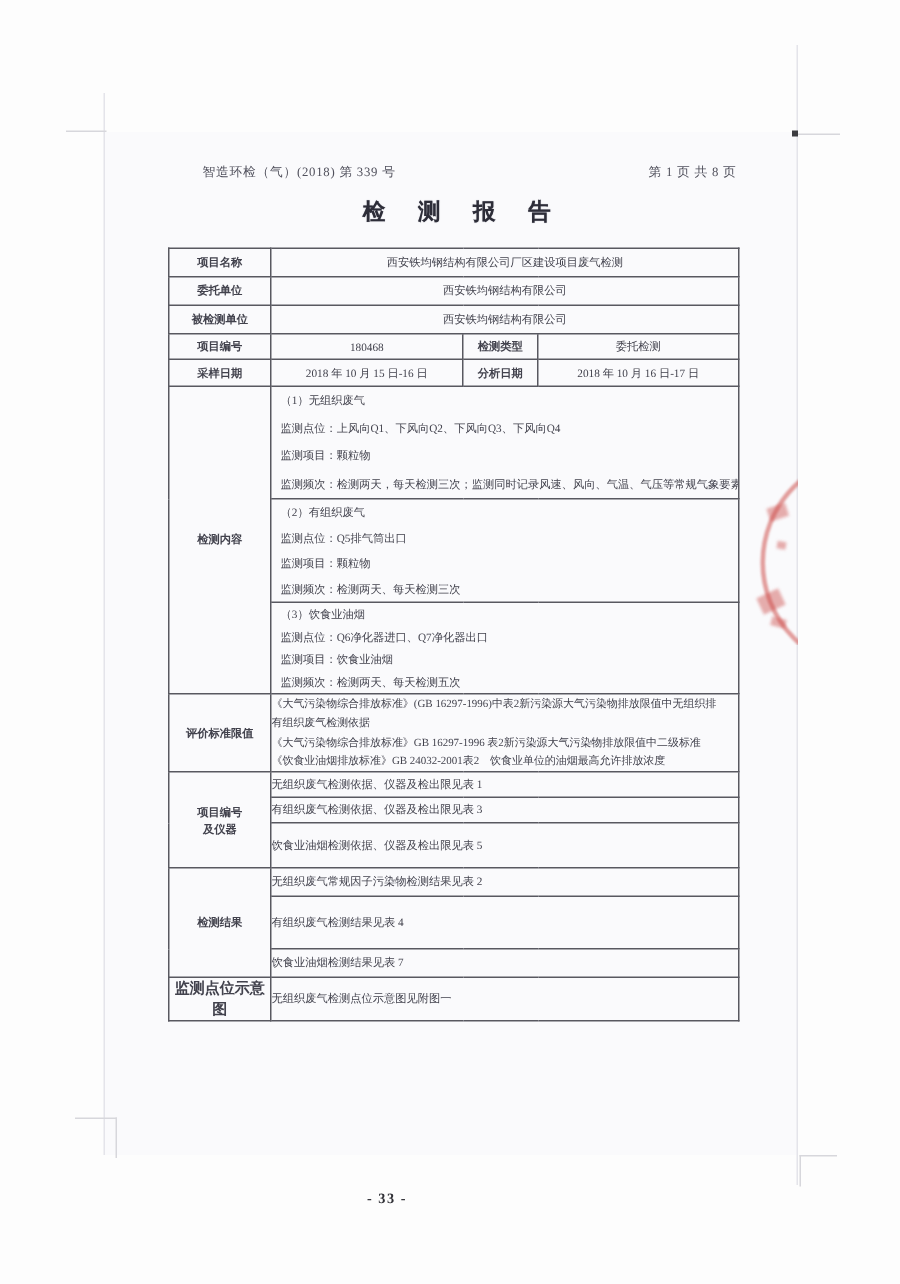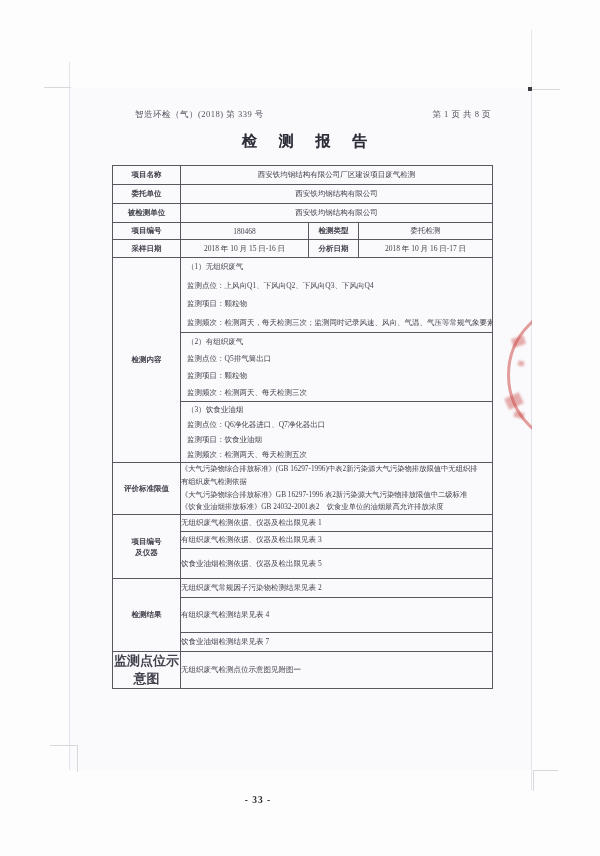--- a/index.html
+++ b/index.html
@@ -185,21 +185,21 @@
     <td colspan="3" class="lval">无组织废气常规因子污染物检测结果见表 2</td>
   </tr>
   <tr style="height:35px">
     <td colspan="3" class="lval">有组织废气检测结果见表 4</td>
   </tr>
   <tr style="height:19px">
     <td colspan="3" class="lval">饮食业油烟检测结果见表 7</td>
   </tr>
 
   <tr style="height:18px">
-    <td class="lbl" style="font-size:13px">监测点位示意图</td>
+    <td class="lbl" style="font-size:10px">监测点位示意图</td>
     <td colspan="3" class="lval">无组织废气检测点位示意图见附图一</td>
   </tr>
 </tbody>
   </table>
 
 <div class="stamp-clip">
   <div class="stamp-arc"></div>
   <div class="stamp-frag frag1"></div>
   <div class="stamp-frag frag2"></div>
   <div class="stamp-frag frag3"></div>

